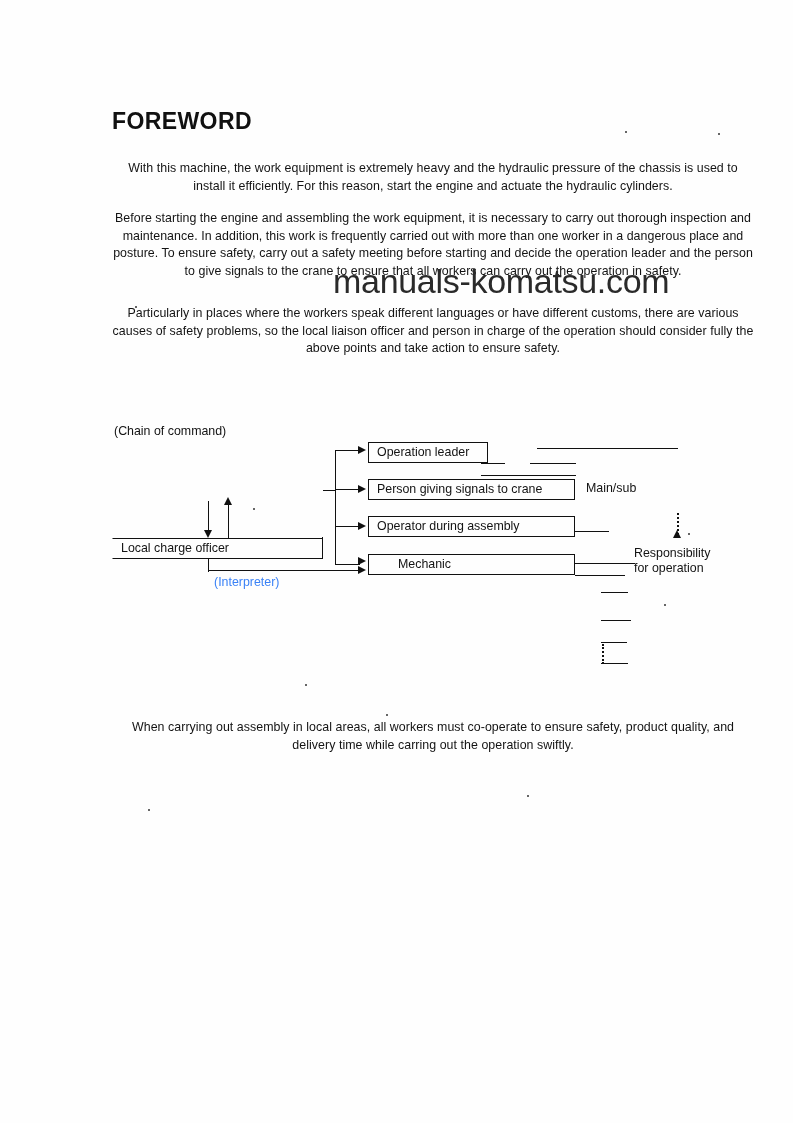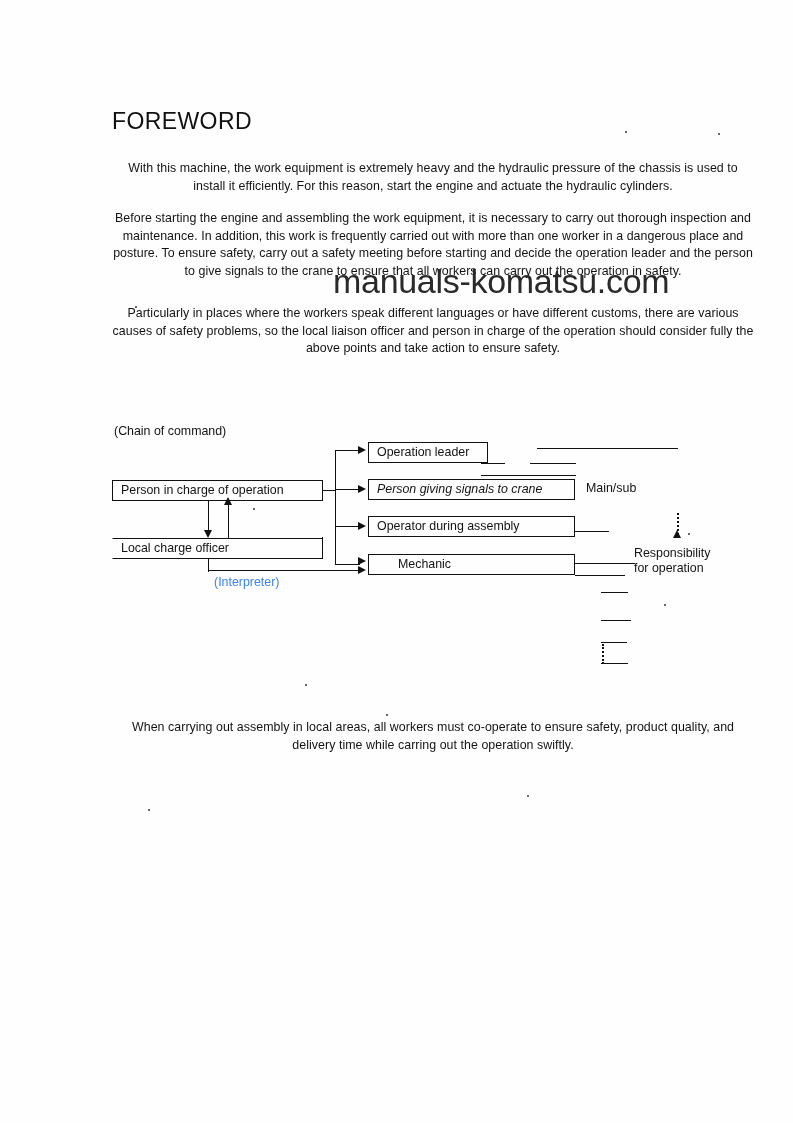--- a/index.html
+++ b/index.html
@@ -26,21 +26,21 @@
     inset: 0;
     background: #fefefe;
     pointer-events: none;
   }
 
   .title {
     position: absolute;
     left: 112px;
     top: 108px;
     font-size: 23px;
-    font-weight: normal;
+    font-weight: bold;
     letter-spacing: 0.4px;
     color: #111;
   }
 
   .para {
     position: absolute;
     left: 112px;
     width: 642px;
     font-size: 12.4px;
     line-height: 17.6px;
@@ -106,21 +106,21 @@
   }
   
   .n-charge { left: 112px; top: 480px; width: 211px; height: 21px; }
   .n-liaison {
     left: 112px; top: 538px; width: 211px; height: 21px;
     border-left-color: transparent;
     border-right-color: transparent;
   }
   
   .n-leader   { left: 368px; top: 442px; width: 120px; height: 21px; }
-  .n-signals  { left: 368px; top: 479px; width: 207px; height: 21px; font-style: italic; }
+  .n-signals  { left: 368px; top: 479px; width: 207px; height: 21px; }
   .n-operator { left: 368px; top: 516px; width: 207px; height: 21px; }
   .n-mechanic { left: 368px; top: 554px; width: 207px; height: 21px; padding-left: 29px; }
 
   
   .hline {
     position: absolute;
     height: 0;
     border-top: 1.6px solid #111;
   }
   .vline {
@@ -192,23 +192,20 @@
 
   <div class="para p1">With this machine, the work equipment is extremely heavy and the hydraulic pressure of the chassis is used to install it efficiently. For this reason, start the engine and actuate the hydraulic cylinders.</div>
   <div class="para p2">Before starting the engine and assembling the work equipment, it is necessary to carry out thorough inspection and maintenance. In addition, this work is frequently carried out with more than one worker in a dangerous place and posture. To ensure safety, carry out a safety meeting before starting and decide the operation leader and the person to give signals to the crane to ensure that all workers can carry out the operation in safety.</div>
   <div class="para p3">Particularly in places where the workers speak different languages or have different customs, there are various causes of safety problems, so the local liaison officer and person in charge of the operation should consider fully the above points and take action to ensure safety.</div>
   <div class="para p4">When carrying out assembly in local areas, all workers must co-operate to ensure safety, product quality, and delivery time while carring out the operation swiftly.</div>
 
   <div class="diagram">
 
     <div class="chain-label">(Chain of command)</div>
 
-    <div class="nodebox n-charge">
-      <span>Person in charge of operation</span>
-    </div>
     <div class="nodebox n-liaison">
       <span>Local charge officer</span>
     </div>
 
     <div class="vline" style="left:208px; top:501px; height:30px;"></div>
     <div class="arrow-down" style="left:204px; top:530px;"></div>
 
     <div class="vline" style="left:228px; top:503px; height:36px;"></div>
     <div class="arrow-up" style="left:224px; top:497px;"></div>
 

